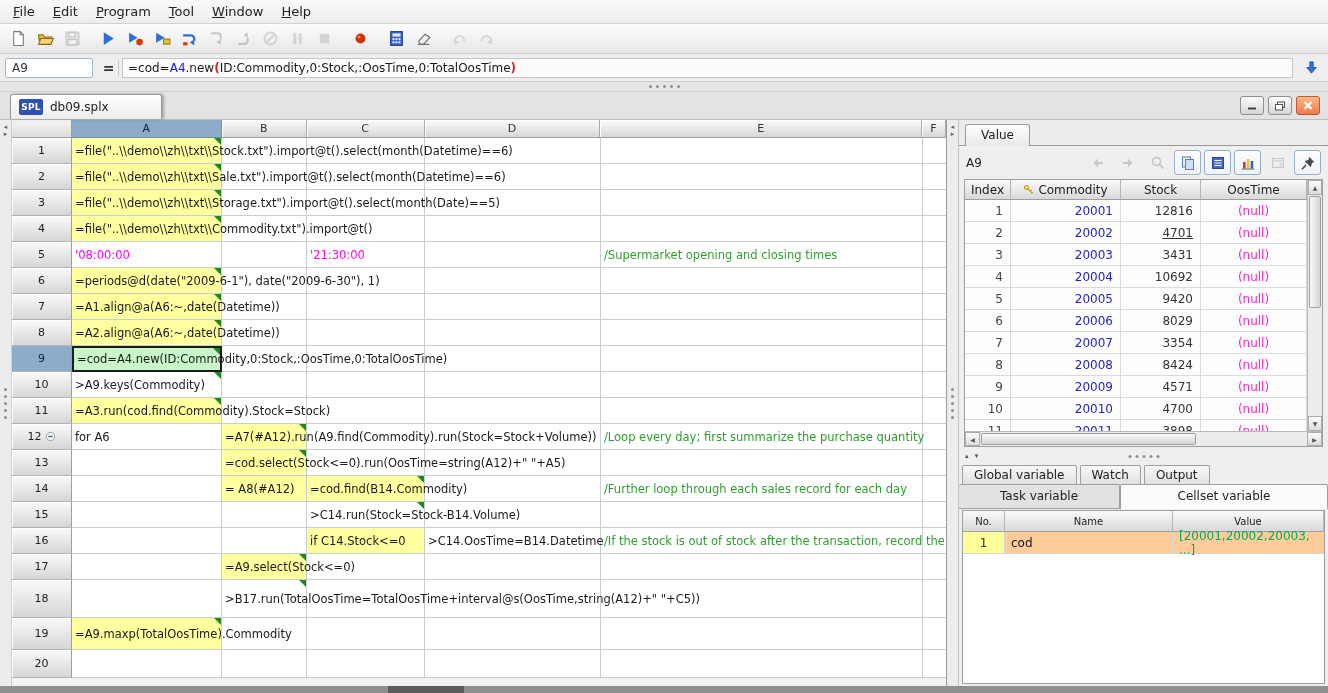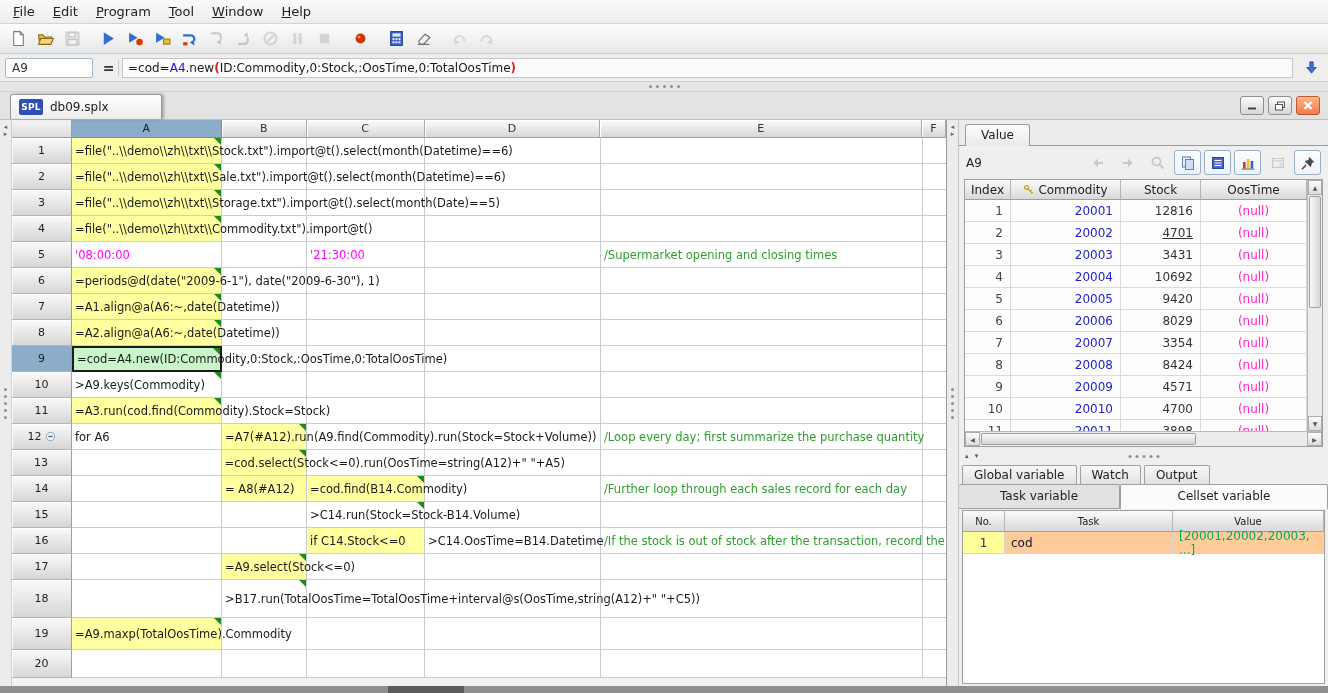--- a/index.html
+++ b/index.html
@@ -554,21 +554,21 @@
             <span class="txt">=A7(#A12).run(A9.find(Commodity).run(Stock=Stock+Volume))</span>
             <span class="tri"></span>
           </div>
           <div class="cell" style="width: 118px;"></div>
           <div class="cell" style="width: 176px;"></div>
           <div class="cell fg-c" style="width: 322px;">
             <span class="txt">/Loop every day; first summarize the purchase quantity</span>
           </div>
           <div class="cell" style="width: 24px;"></div>
         </div>
-        <div class="grid-row" style="height: 26px; justify-content: center;">
+        <div class="grid-row" style="height: 26px;">
           <div class="row-hdr">
             <span>13</span>
           </div>
           <div class="cell" style="width: 150px;"></div>
           <div class="cell bg-y" style="width: 85px;">
             <span class="txt">=cod.select(Stock&lt;=0).run(OosTime=string(A12)+" "+A5)</span>
             <span class="tri"></span>
           </div>
           <div class="cell" style="width: 118px;"></div>
           <div class="cell" style="width: 176px;"></div>
@@ -871,21 +871,21 @@
             <span class="bp-tab">Watch</span>
             <span class="bp-tab">Output</span>
           </div>
         <div class="bp-tabs2" id="bp-tabs2">
             <span class="bp-tab2 rest">Task variable</span>
             <span class="bp-tab2 active">Cellset variable</span>
           </div>
         <div class="var-table" id="var-table">
             <div class="var-hrow">
               <div class="var-h" style="width: 42px;">No.</div>
-              <div class="var-h" style="width: 168px;">Task</div>
+              <div class="var-h" style="width: 168px;">Name</div>
               <div class="var-h" style="flex: 1 1 0%;">Value</div>
             </div>
             <div class="var-row">
               <div class="var-c no" style="width: 42px;">1</div>
               <div class="var-c nm" style="width: 168px;">cod</div>
               <div class="var-c vl" style="flex: 1 1 0%;">[20001,20002,20003, ...]</div>
             </div>
           </div>
       </div>
     </div>

